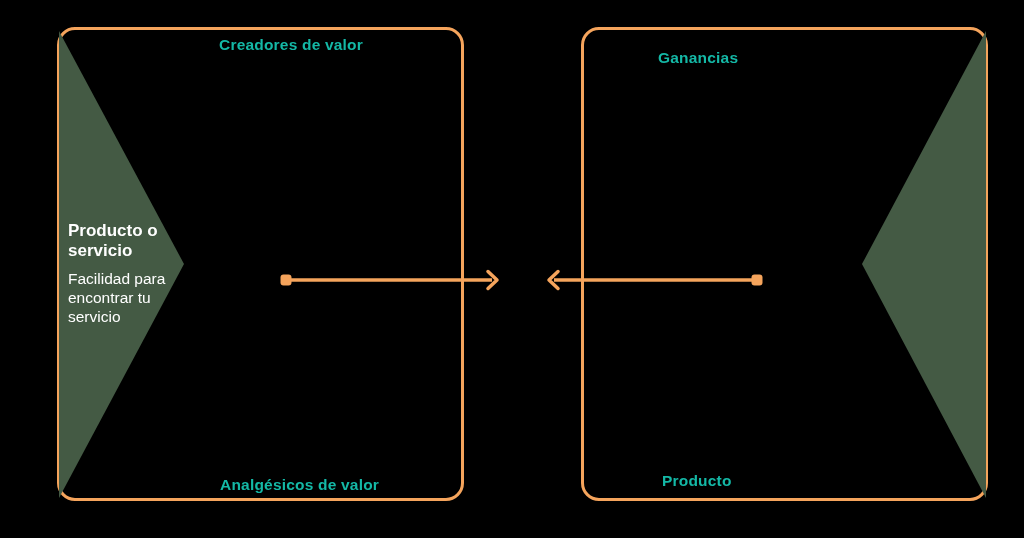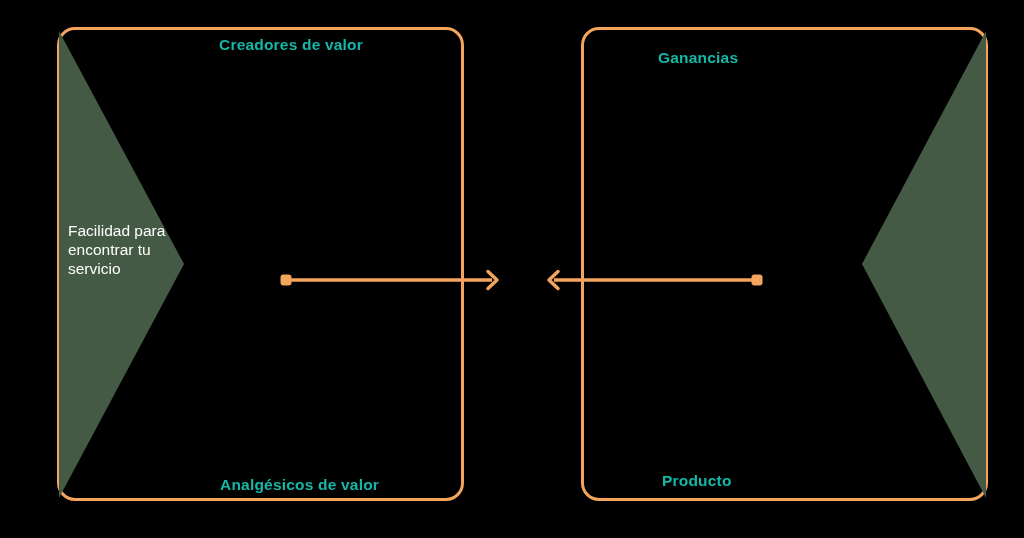--- a/index.html
+++ b/index.html
@@ -98,19 +98,20 @@
 
   <div class="section-label lbl-creadores">Creadores de valor</div>
 
   <div class="section-label lbl-analgesicos">Analgésicos de valor</div>
 
   <div class="section-label lbl-ganancias">Ganancias</div>
 
   <div class="section-label lbl-dolores">Producto</div>
 
   <div class="triangle-text tt-left">
+    <p class="tt-title">Producto o servicio</p>
     <p class="tt-desc">Facilidad para encontrar tu servicio</p>
   </div>
 
   <div class="triangle-text tt-right">
   </div>
 
 </div>
 
 </body></html>

